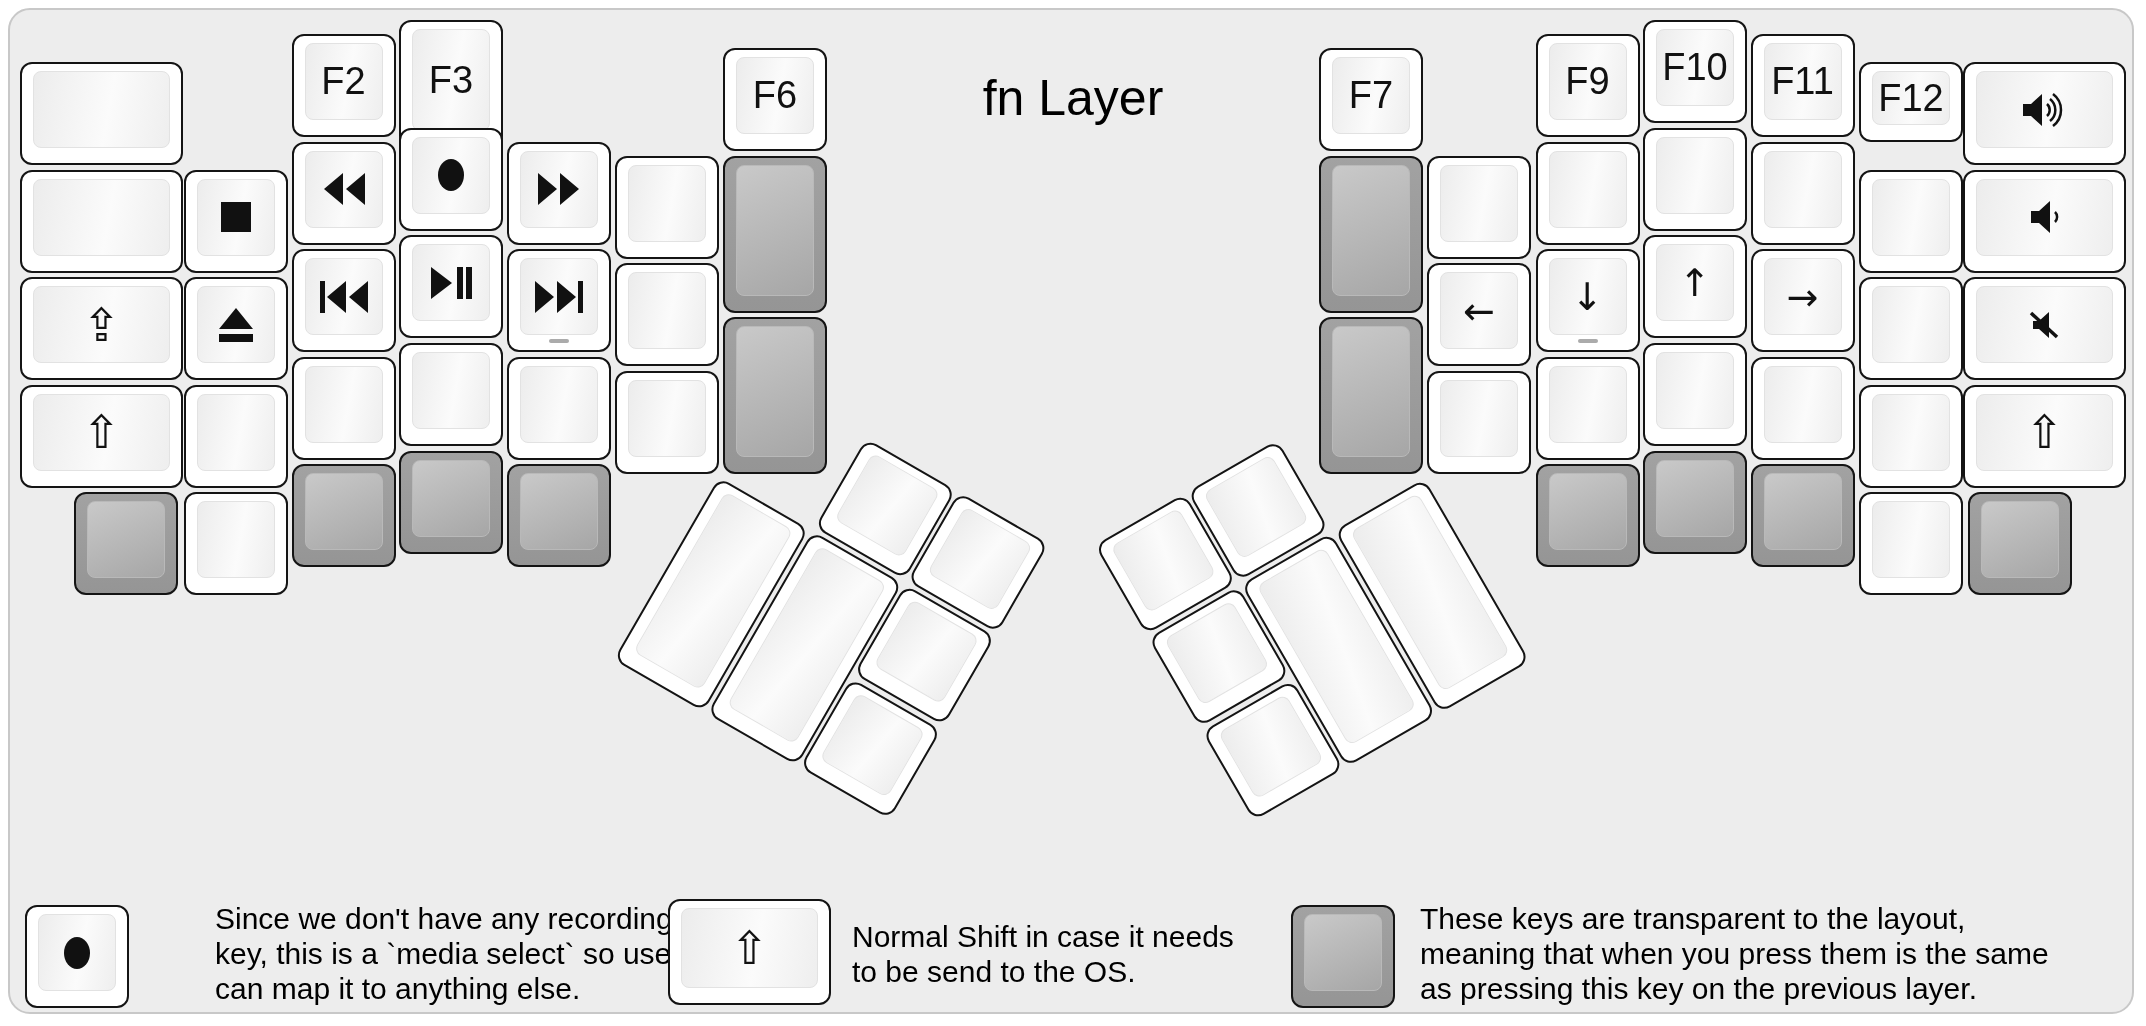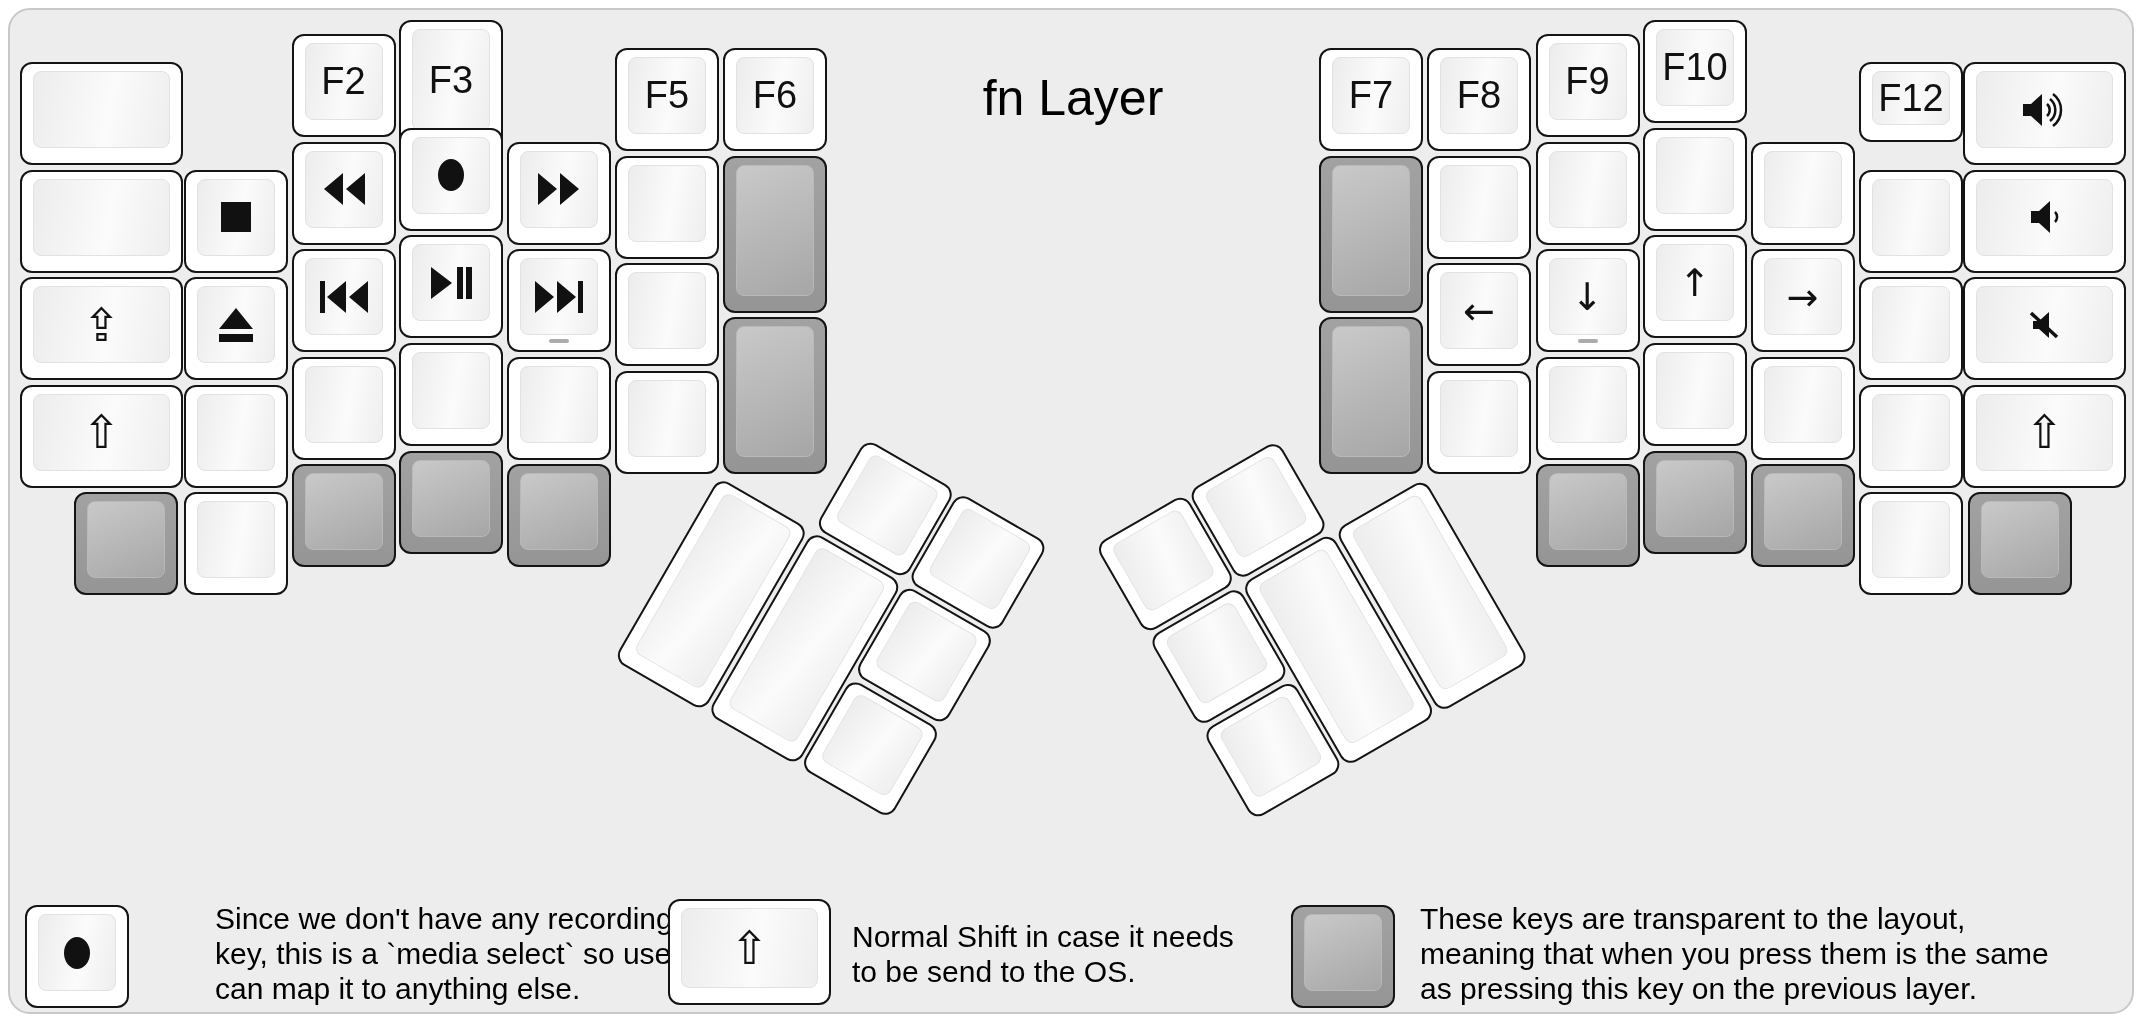--- a/index.html
+++ b/index.html
@@ -175,25 +175,20 @@
             <polygon points="23,0 42,16 23,32" fill="#111"></polygon>
             <rect x="44" y="0" width="5" height="32" fill="#111"></rect>
           </svg>
         </span>
       </div>
       <div class="homing-bar"></div>
     </div>
     <div class="key key-white" style="left: 506.5px; top: 356.5px; width: 104px; height: 103px;">
       <div class="keytop"></div>
     </div>
-    <div class="key key-white" style="left: 615px; top: 48px; width: 104px; height: 103px;">
-      <div class="keytop">
-        <span class="key-label">F5</span>
-      </div>
-    </div>
     <div class="key key-white" style="left: 615px; top: 155.5px; width: 104px; height: 103px;">
       <div class="keytop"></div>
     </div>
     <div class="key key-white" style="left: 615px; top: 263px; width: 104px; height: 103px;">
       <div class="keytop"></div>
     </div>
     <div class="key key-white" style="left: 615px; top: 370.5px; width: 104px; height: 103px;">
       <div class="keytop"></div>
     </div>
     <div class="key key-white" style="left: 723px; top: 48px; width: 104px; height: 103px;">
@@ -226,25 +221,20 @@
       <div class="keytop">
         <span class="key-label">F7</span>
       </div>
     </div>
     <div class="key key-gray" style="left: 1319px; top: 155.5px; width: 104px; height: 157px;">
       <div class="keytop"></div>
     </div>
     <div class="key key-gray" style="left: 1319px; top: 317px; width: 104px; height: 157px;">
       <div class="keytop"></div>
     </div>
-    <div class="key key-white" style="left: 1427px; top: 48px; width: 104px; height: 103px;">
-      <div class="keytop">
-        <span class="key-label">F8</span>
-      </div>
-    </div>
     <div class="key key-white" style="left: 1427px; top: 155.5px; width: 104px; height: 103px;">
       <div class="keytop"></div>
     </div>
     <div class="key key-white" style="left: 1427px; top: 263px; width: 104px; height: 103px;">
       <div class="keytop">
         <span class="key-glyph">←</span>
       </div>
     </div>
     <div class="key key-white" style="left: 1427px; top: 370.5px; width: 104px; height: 103px;">
       <div class="keytop"></div>
@@ -274,20 +264,25 @@
     <div class="key key-white" style="left: 1643px; top: 127.5px; width: 104px; height: 103px;">
       <div class="keytop"></div>
     </div>
     <div class="key key-white" style="left: 1643px; top: 235px; width: 104px; height: 103px;">
       <div class="keytop">
         <span class="key-glyph">↑</span>
       </div>
     </div>
     <div class="key key-white" style="left: 1643px; top: 342.5px; width: 104px; height: 103px;">
       <div class="keytop"></div>
+    </div>
+    <div class="key key-white" style="left: 1750.5px; top: 34px; width: 104px; height: 103px;">
+      <div class="keytop">
+        <span class="key-label">F11</span>
+      </div>
     </div>
     <div class="key key-white" style="left: 1750.5px; top: 141.5px; width: 104px; height: 103px;">
       <div class="keytop"></div>
     </div>
     <div class="key key-white" style="left: 1750.5px; top: 249px; width: 104px; height: 103px;">
       <div class="keytop">
         <span class="key-glyph">→</span>
       </div>
     </div>
     <div class="key key-white" style="left: 1750.5px; top: 356.5px; width: 104px; height: 103px;">

